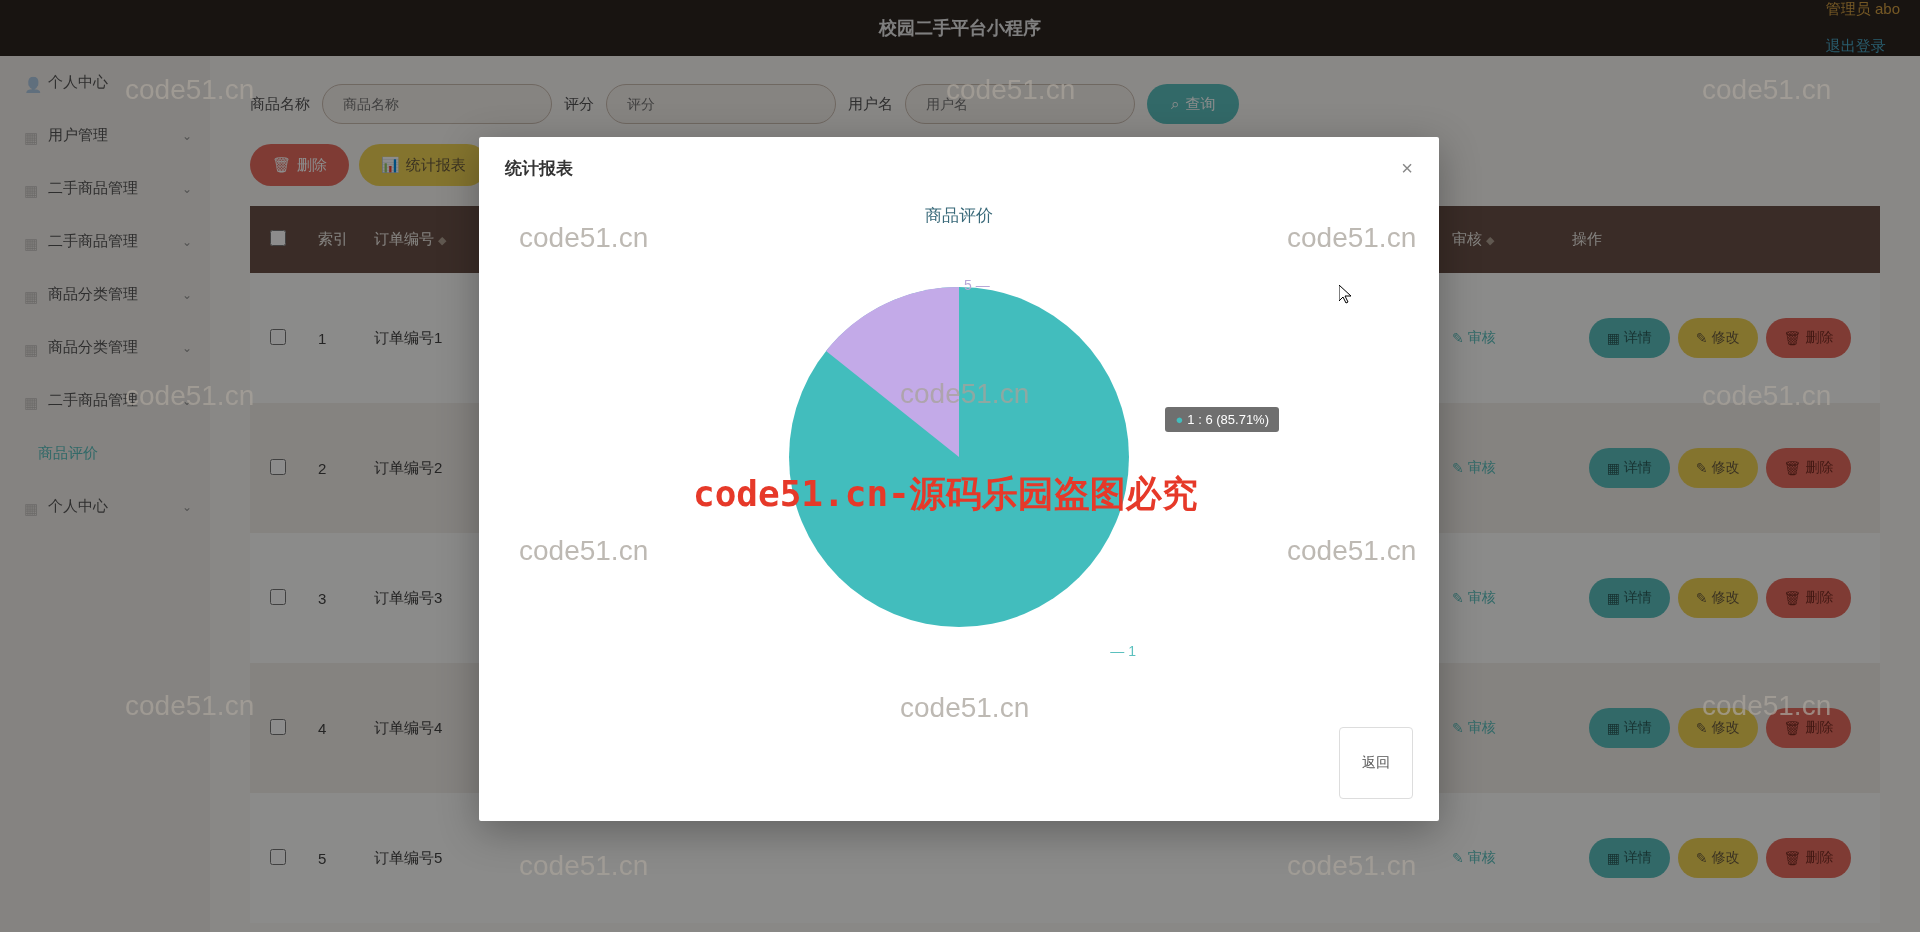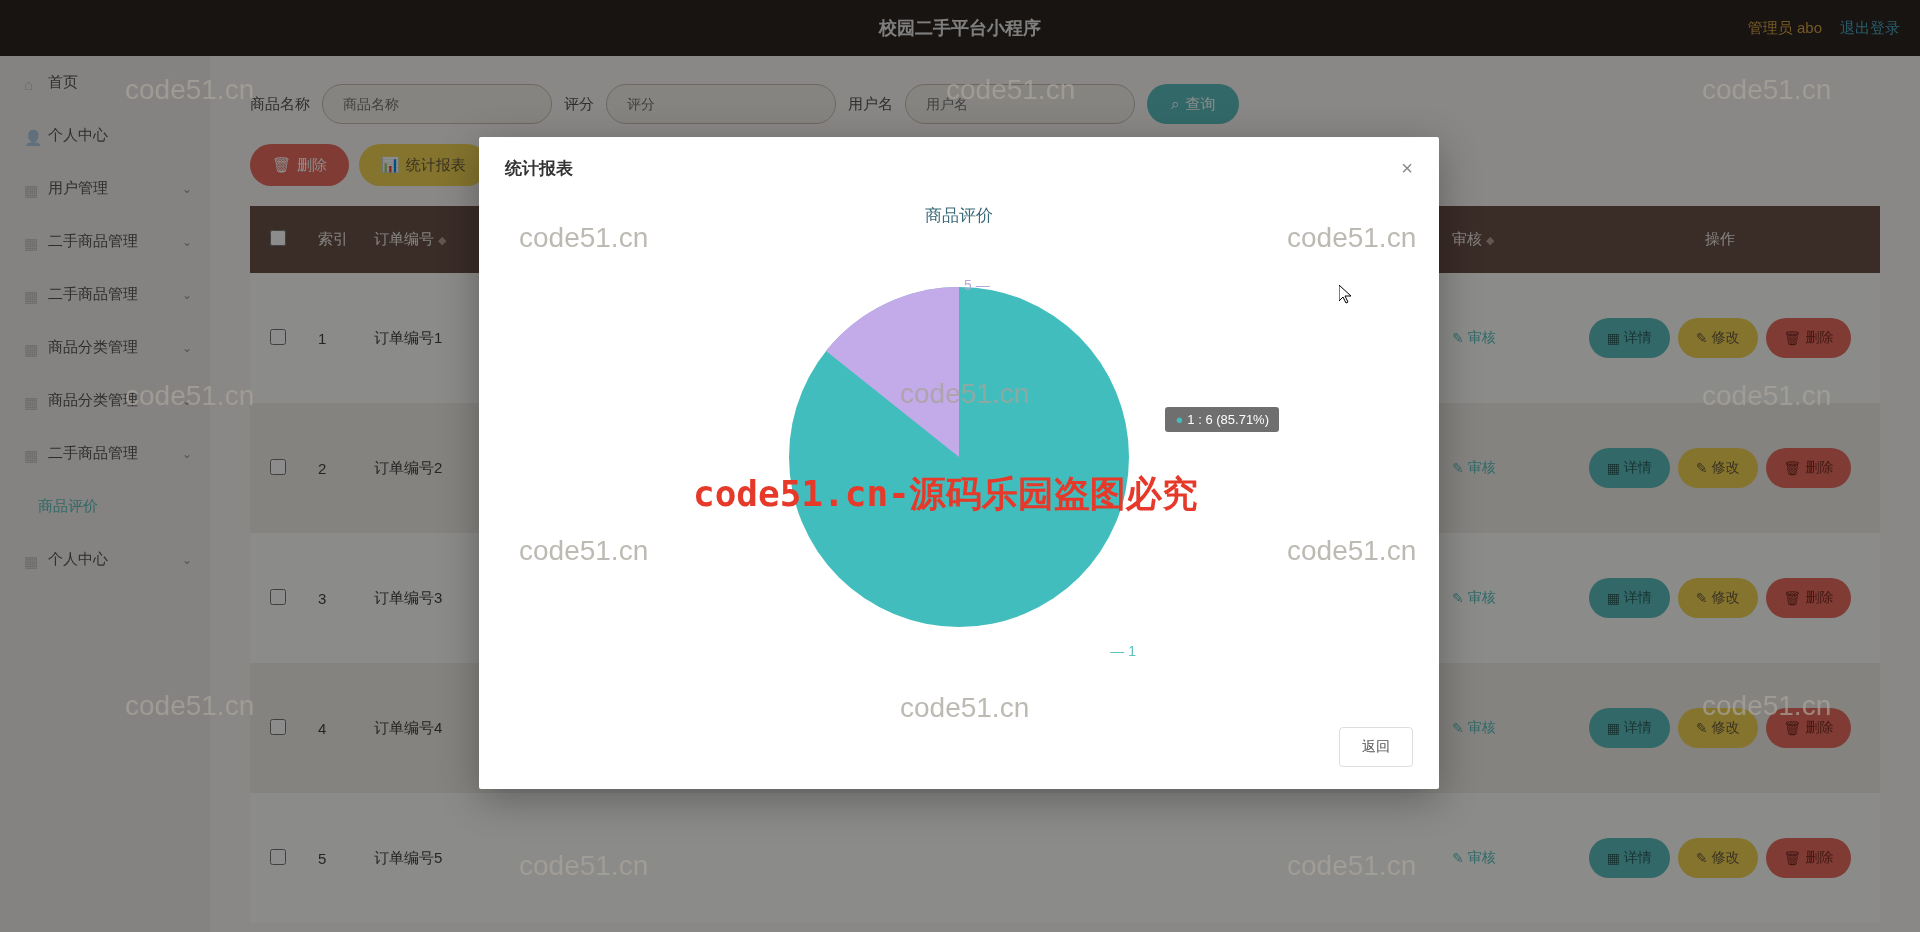--- a/index.html
+++ b/index.html
@@ -1,21 +1,21 @@
 <!DOCTYPE html>
 <html><head>
   <meta charset="utf-8">
   <style>
     * { margin: 0; padding: 0; box-sizing: border-box; font-family: "Microsoft YaHei", sans-serif; }
     body { width: 1920px; height: 932px; background: #f5f5f5; overflow: hidden; position: relative; }
     
     
     .header { height: 56px; background: #2d2520; display: flex; align-items: center; padding: 0 20px; position: relative; }
     .header-title { position: absolute; left: 50%; transform: translateX(-50%); color: #e8e8e8; font-size: 18px; font-weight: bold; }
-    .header-right { margin-left: auto; display: flex; gap: 18px; }
+    .header-right { margin-left: auto; display: flex; gap: 18px; flex-direction: column; }
     .header-right a { color: #d4a043; text-decoration: none; font-size: 15px; }
     .header-right a.logout { color: #4aa8c7; }
     
     
     .sidebar { position: absolute; left: 0; top: 56px; width: 210px; height: calc(100% - 56px); background: #f3efeb; }
     .side-item { padding: 17px 24px; color: #555; font-size: 15px; display: flex; align-items: center; gap: 10px; cursor: pointer; position: relative; }
     .side-item .chev { position: absolute; right: 18px; color: #999; font-size: 12px; }
     .side-item.active { color: #5bc0be; padding-left: 38px; }
     .side-item .icon { width: 14px; height: 14px; display: inline-block; opacity: 0.3; }
     
@@ -62,44 +62,40 @@
     .modal-body { padding: 10px 26px 30px; text-align: center; position: relative; }
     .chart-title { color: #3a6a7a; font-size: 17px; margin-bottom: 30px; }
     .chart-wrap { position: relative; width: 360px; height: 360px; margin: 60px auto 40px; }
     .pie { width: 340px; height: 340px; }
     .chart-label { position: absolute; font-size: 14px; color: #888; }
     .lbl5 { top: -10px; left: 185px; color: #b8a8d8; }
     .lbl1 { bottom: -12px; right: 3px; color: #5bc0be; }
     .tooltip { position: absolute; top: 120px; right: -140px; background: #6f6f6f; color: #fff; font-size: 13px; padding: 5px 10px; border-radius: 3px; }
     .tooltip::before { content: "●"; color: #42bdbd; margin-right: 4px; }
     .modal-footer { padding: 10px 26px 22px; text-align: right; }
-    .btn-back { padding: 10px 22px; background: #fff; border: 1px solid #ddd; color: #555; font-size: 14px; cursor: pointer; border-radius: 4px; }
+    .btn-back { padding: 26px 22px; background: #fff; border: 1px solid #ddd; color: #555; font-size: 14px; cursor: pointer; border-radius: 4px; }
     
     
     .watermark { position: absolute; color: #a8a29a; font-size: 28px; z-index: 200; pointer-events: none; opacity: 0.75;}
     .wm-red { position: absolute; color: #e63929; font-size: 36px; font-weight: bold; z-index: 200; pointer-events: none; font-family: monospace; }
     
     .cursor { position: absolute; z-index: 300; font-size: 18px; }
   </style>
 </head>
 <body>
 
 <div class="header">
   <div class="header-title">校园二手平台小程序</div>
   <div class="header-right">
     <a href="#">管理员 abo</a>
     <a href="#" class="logout">退出登录</a>
   </div>
 </div>
 
 <div class="sidebar">
-  <div class="side-item">
-      <span class="icon">⌂</span>
-      <span>首页</span>
-    </div>
   <div class="side-item">
       <span class="icon">👤</span>
       <span>个人中心</span>
     </div>
   <div class="side-item">
       <span class="icon">▦</span>
       <span>用户管理</span>
       <span class="chev">⌄</span>
     </div>
   <div class="side-item">
@@ -161,21 +157,21 @@
       </button>
   </div>
   <table class="table">
     <thead>
       <tr>
         <th class="chk"><input type="checkbox" style=""></th>
         <th class="idx">索引</th>
         <th><span>订单编号</span><span class="sort-icons">◆</span></th>
         <th style="width:700px"></th>
         <th style="width:120px"><span>审核</span><span class="sort-icons">◆</span></th>
-        <th style="width:320px;text-align:center">操作</th>
+        <th style="width:320px;text-align:left">操作</th>
       </tr>
     </thead>
     <tbody id="table-body">
         <tr>
     <td class="chk"><input type="checkbox" style=""></td>
     <td>1</td>
     <td>订单编号1</td>
     <td></td>
     <td><a href="#" class="audit-link"><span>✎</span> 审核</a></td>
     <td>

